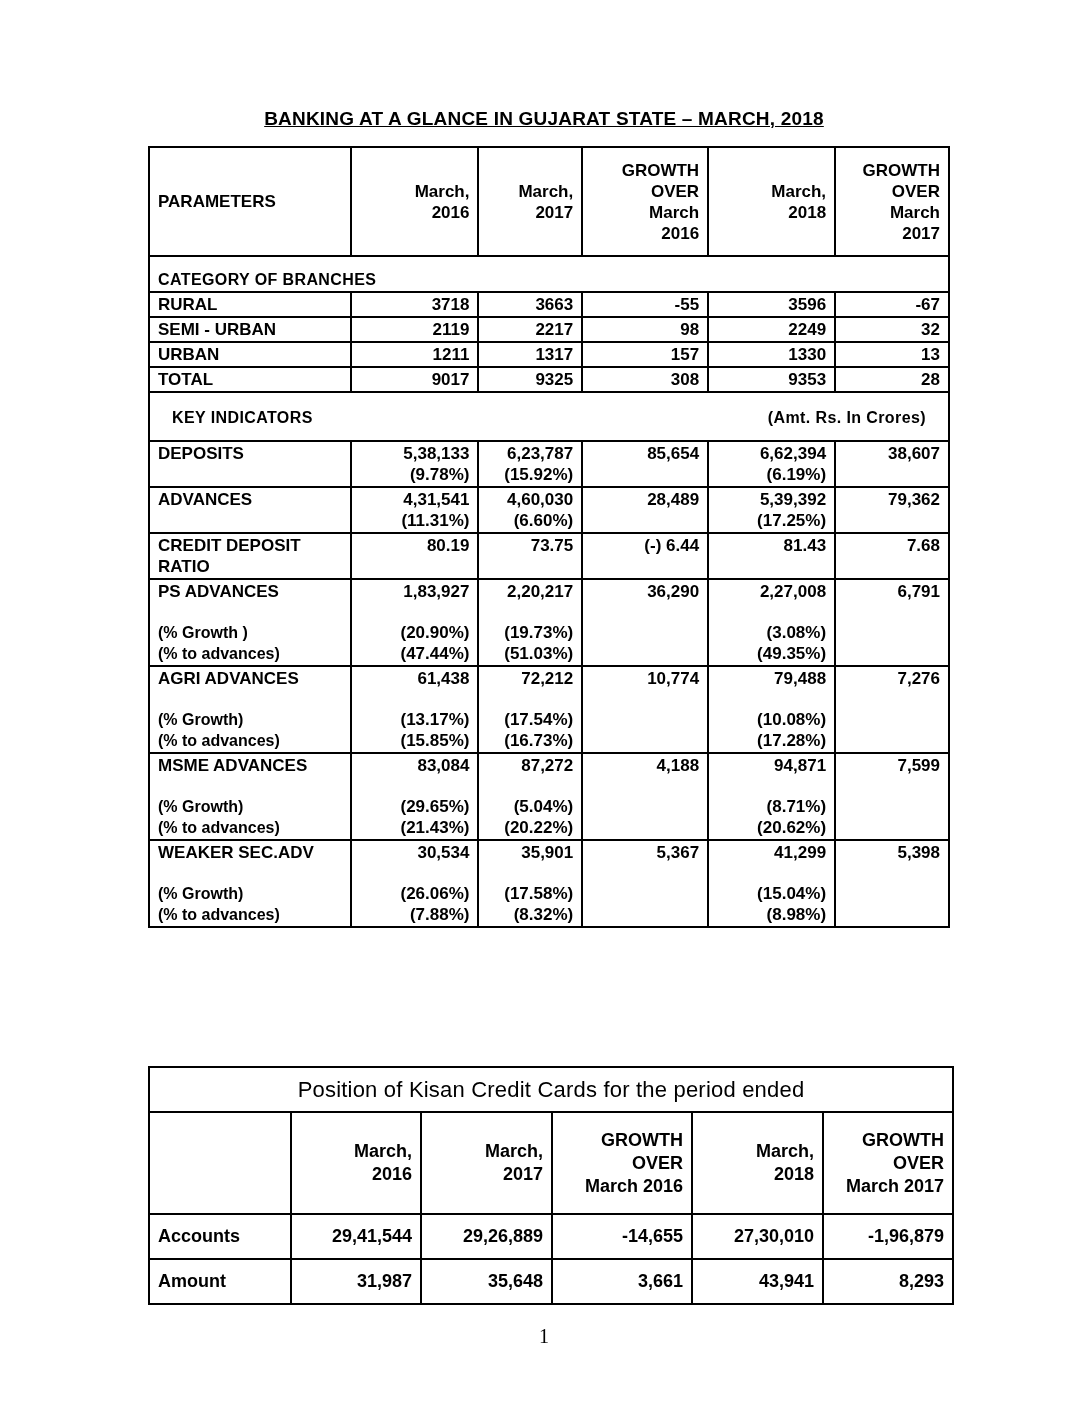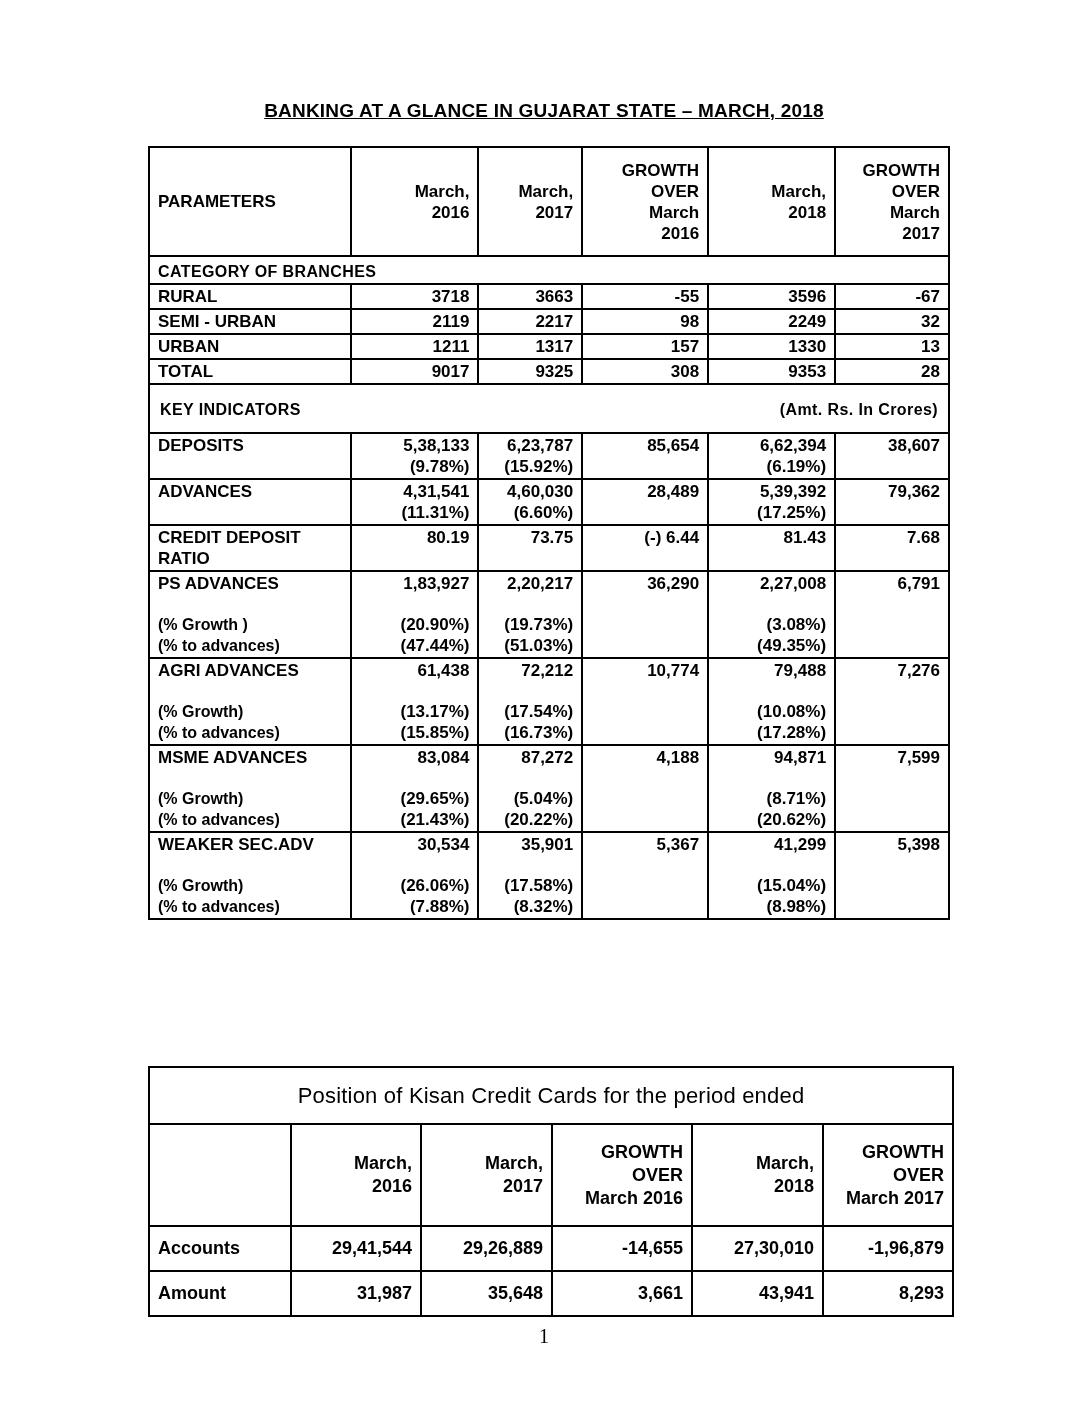--- a/index.html
+++ b/index.html
@@ -1,34 +1,34 @@
 <!DOCTYPE html>
 <html><head>
 <meta charset="utf-8">
 <style>
   html, body { margin:0; padding:0; background:#ffffff; }
   body { width:1088px; height:1408px; position:relative; font-family:"Liberation Sans", sans-serif; color:#000; }
-  .title { position:absolute; top:100px; left:0; width:1088px; text-align:center; font-weight:bold; font-size:19px; text-decoration:underline; letter-spacing:0.2px; }
+  .title { position:absolute; top:108px; left:0; width:1088px; text-align:center; font-weight:bold; font-size:19px; text-decoration:underline; letter-spacing:0.2px; }
   table { border-collapse:collapse; position:absolute; font-weight:bold; font-size:17px; }
   #t1 { left:148px; top:146px; width:802px; }
   #t1 td { border:2px solid #000; padding:1px 8px; vertical-align:top; line-height:21px; }
   #t1 td.num { text-align:right; }
   #t1 td.lbl { text-align:left; }
   #t1 col.c0 { width:200px; } #t1 col.c1 { width:127px; } #t1 col.c2 { width:103px; }
   #t1 col.c3 { width:125px; } #t1 col.c4 { width:126px; } #t1 col.c5 { width:113px; }
   .hdr td { vertical-align:middle !important; height:105px; }
   .hdr td.lbl { vertical-align:middle !important; }
   .section td { border-left:2px solid #000; border-right:2px solid #000; font-size:16px; letter-spacing:0.4px; }
   .sub { font-size:16px; font-weight:bold; }
   .ki-right { float:right; }
   .spacer { display:block; height:20px; }
   #t2 { left:148px; top:1066px; width:806px; }
   #t2 td { border:2px solid #000; padding:4px 8px; text-align:right; vertical-align:middle; line-height:23px; font-size:18px; }
   #t2 td.lbl { text-align:left; }
-  #t2 .caption td { text-align:center; font-weight:normal; font-size:22px; padding:16px 4px; letter-spacing:0.2px; }
+  #t2 .caption td { text-align:center; font-weight:normal; font-size:22px; padding:10px 4px; letter-spacing:0.2px; }
   #t2 col.k0 { width:142px; } #t2 col.k1 { width:130px; } #t2 col.k2 { width:131px; }
   #t2 col.k3 { width:140px; } #t2 col.k4 { width:131px; } #t2 col.k5 { width:130px; }
   .pagenum { position:absolute; top:1325px; left:0; width:1088px; text-align:center; font-family:"Liberation Serif", serif; font-size:20px; }
 </style>
 </head>
 <body>
 
 <div class="title">BANKING AT A GLANCE IN GUJARAT STATE – MARCH, 2018</div>
 
 <table id="t1">
@@ -64,21 +64,21 @@
           <div>2018</div>
         </td>
         <td class="num">
           <div>GROWTH</div>
           <div>OVER</div>
           <div>March</div>
           <div>2017</div>
         </td>
       </tr>
       <tr class="section">
-        <td class="lbl" colspan="6" style="padding-top: 4px; border-bottom: 2px solid rgb(0, 0, 0);">
+        <td class="lbl" colspan="6" style="padding-top: 12px; border-bottom: 2px solid rgb(0, 0, 0);">
           <div>CATEGORY OF BRANCHES</div>
         </td>
       </tr>
       <tr>
         <td class="lbl">
           <div>RURAL</div>
         </td>
         <td class="num">
           <div>3718</div>
         </td>
@@ -149,21 +149,21 @@
           <div>308</div>
         </td>
         <td class="num">
           <div>9353</div>
         </td>
         <td class="num">
           <div>28</div>
         </td>
       </tr>
       <tr class="section">
-        <td colspan="6" class="lbl" style="padding: 14px 10px 12px; border-bottom: 2px solid rgb(0, 0, 0);"><span>KEY INDICATORS</span><span class="ki-right">(Amt. Rs. In Crores)</span></td>
+        <td colspan="6" class="lbl" style="padding: 14px 22px 12px; border-bottom: 2px solid rgb(0, 0, 0);"><span>KEY INDICATORS</span><span class="ki-right">(Amt. Rs. In Crores)</span></td>
       </tr>
       <tr>
         <td class="lbl">
           <div>DEPOSITS</div>
         </td>
         <td class="num">
           <div>5,38,133</div>
           <div>(9.78%)</div>
         </td>
         <td class="num">

